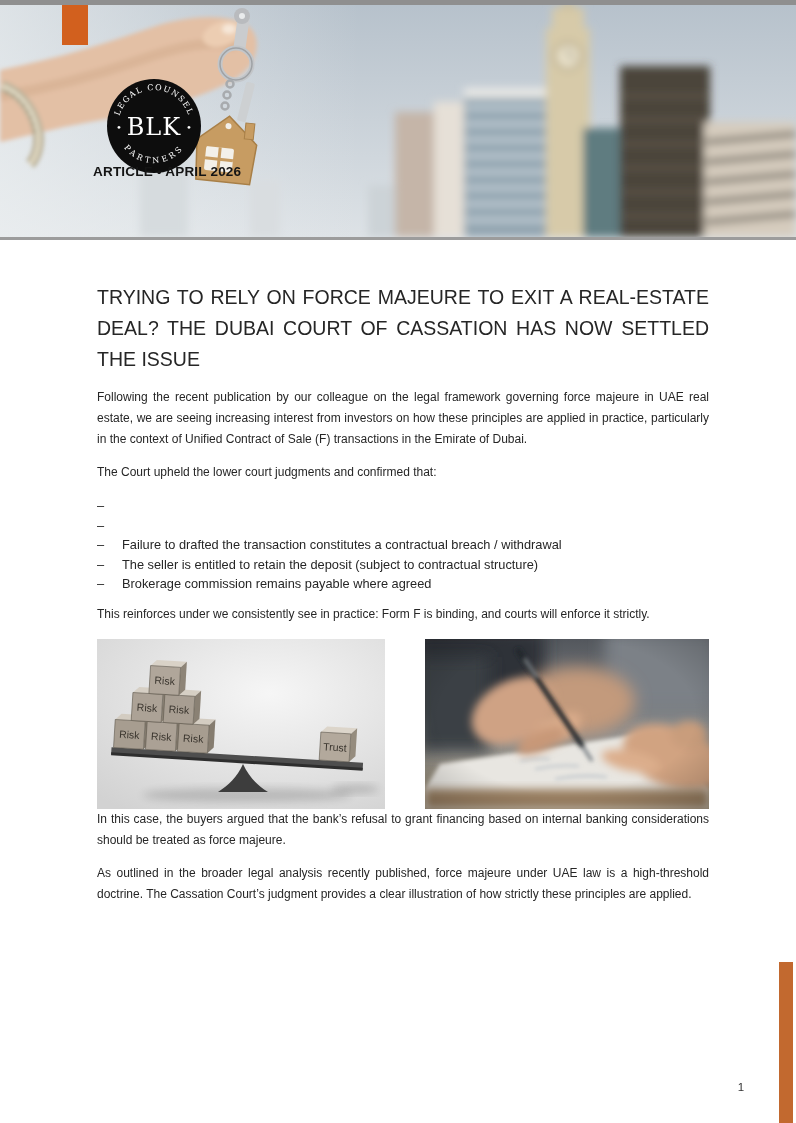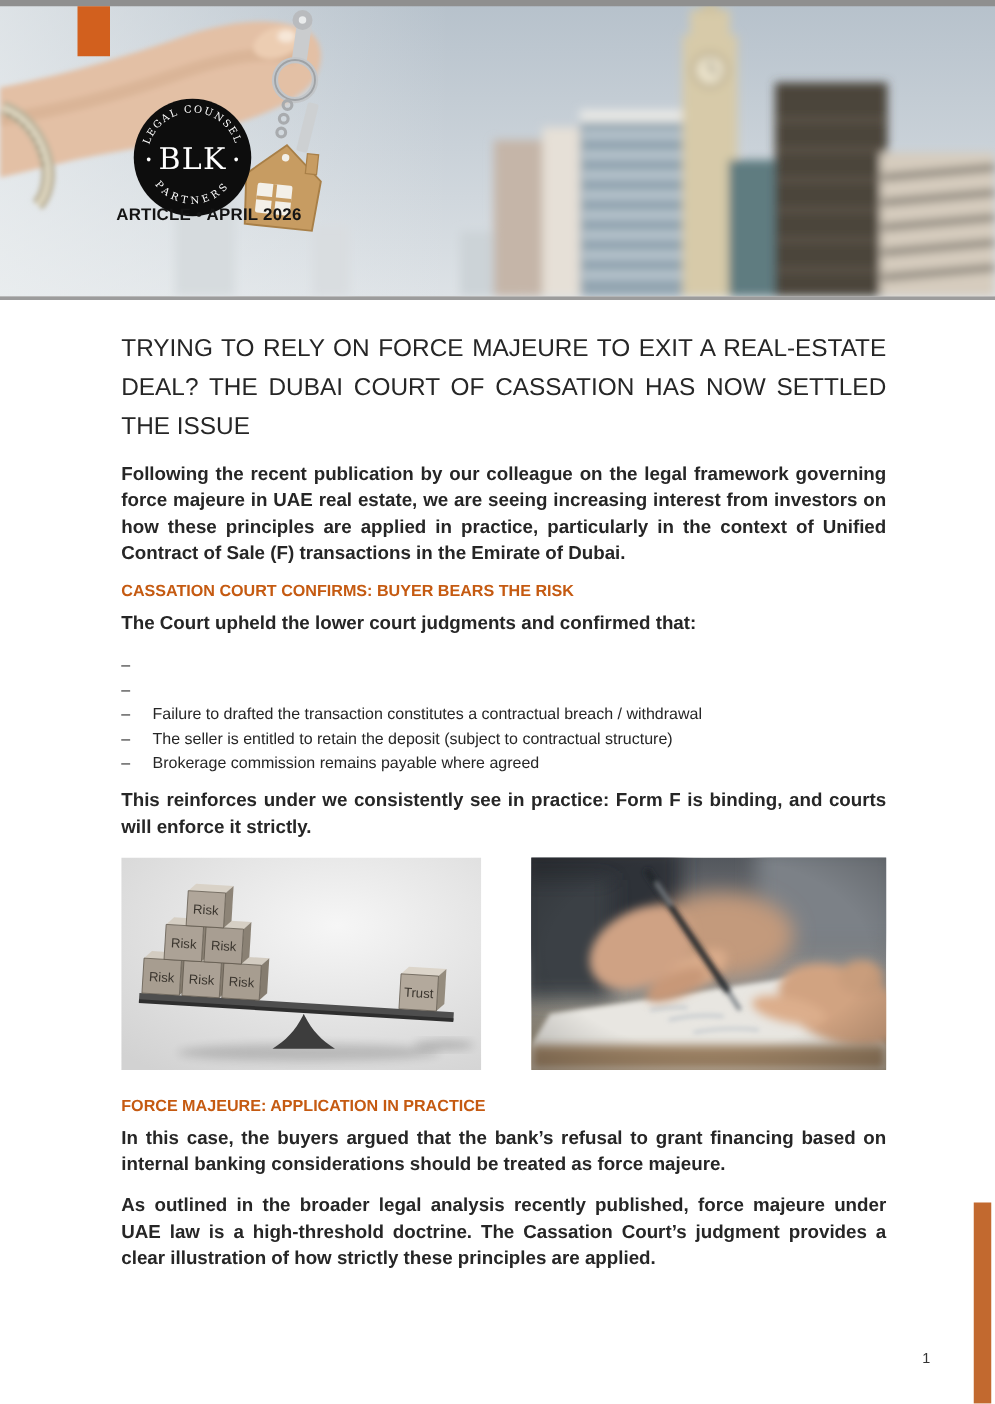--- a/index.html
+++ b/index.html
@@ -6,24 +6,24 @@
   .page{position:relative;width:796px;height:1123px;background:#fff;overflow:hidden;
         font-family:"Liberation Sans",sans-serif;color:#262626;}
   .top-strip{position:absolute;top:0;left:0;width:796px;height:5px;background:#8f8f8f;z-index:5;}
   .hero{position:absolute;top:0;left:0;width:796px;height:240px;box-sizing:border-box;
         border-bottom:3px solid #9c9c9c;overflow:hidden;z-index:1;}
   .hero svg{display:block;}
   .accent-square{position:absolute;left:62px;top:5px;width:26px;height:40px;background:#d2601e;z-index:6;}
   .logo{position:absolute;left:106px;top:78px;width:96px;height:96px;z-index:6;}
   .kicker{position:absolute;left:93px;top:164px;z-index:6;font-size:13.5px;font-weight:bold;
           color:#141414;letter-spacing:.2px;}
-  .content{position:absolute;left:97px;top:240px;width:612px;z-index:2;}
+  .content{position:absolute;left:97px;top:258px;width:612px;z-index:2;}
   .content h1{font-size:19.5px;line-height:31px;font-weight:400;color:#262626;
               margin:24px 0 12px;text-align:justify;}
-  .content p{font-size:15px;line-height:21px;margin:0 0 12px;text-align:justify;font-weight:bold;}
+  .content p{font-size:12px;line-height:21px;margin:0 0 12px;text-align:justify;}
   .content h2{font-size:12.9px;font-weight:700;color:#c55a11;margin:6px 0 8px;}
   .content h2.second{margin-top:21px;}
   ul.dash-list{list-style:none;margin:13px 0 10px;padding:0;}
   ul.dash-list li{display:flex;font-size:12.8px;line-height:19.5px;}
   ul.dash-list .marker{flex:0 0 25px;}
   .figures{display:flex;gap:40px;margin:14px 0 0 0;}
   .figures figure{margin:0;padding:0;line-height:0;}
   .page-number{position:absolute;left:733px;top:1081px;width:16px;text-align:center;
                font-size:11.5px;color:#333;z-index:4;}
   .side-bar{position:absolute;left:779px;top:962px;width:14px;height:161px;background:#c2692f;z-index:4;}
@@ -161,21 +161,20 @@
     </svg>
   </div>
 
   <div class="kicker">ARTICLE • APRIL 2026</div>
 
   <div class="content">
     <h1>TRYING TO RELY ON FORCE MAJEURE TO EXIT A REAL-ESTATE DEAL? THE DUBAI COURT OF CASSATION HAS NOW SETTLED THE ISSUE</h1>
 
     <p>Following the recent publication by our colleague on the legal framework governing force majeure in UAE real estate, we are seeing increasing interest from investors on how these principles are applied in practice, particularly in the context of Unified Contract of Sale (F) transactions in the Emirate of Dubai.</p>
 
-    <h2>CASSATION COURT CONFIRMS: BUYER BEARS THE RISK</h2>
     <p>The Court upheld the lower court judgments and confirmed that:</p>
 
     <ul class="dash-list">
       <li>
         <span class="marker">–</span>
         </li>
       <li>
         <span class="marker">–</span>
         </li>
       <li>
@@ -312,20 +311,19 @@
             <ellipse cx="248" cy="118" rx="52" ry="30" fill="#d1a381" transform="rotate(20 248 118)"></ellipse>
             <ellipse cx="206" cy="122" rx="30" ry="10" fill="#dcae8c" transform="rotate(12 206 122)"></ellipse>
             <ellipse cx="264" cy="96" rx="18" ry="14" fill="#c99d7c"></ellipse>
           </g>
           <rect x="0" y="150" width="284" height="20" fill="#9b8164" filter="url(#pb4)"></rect>
           <rect width="284" height="170" fill="url(#vig)"></rect>
         </svg>
       </figure>
     </div>
 
-    <h2 class="second">FORCE MAJEURE: APPLICATION IN PRACTICE</h2>
     <p>In this case, the buyers argued that the bank’s refusal to grant financing based on internal banking considerations should be treated as force majeure.</p>
     <p>As outlined in the broader legal analysis recently published, force majeure under UAE law is a high-threshold doctrine. The Cassation Court’s judgment provides a clear illustration of how strictly these principles are applied.</p>
   </div>
 
   <div class="page-number">1</div>
   <div class="side-bar"></div>
 </div>
 
 </body></html>

